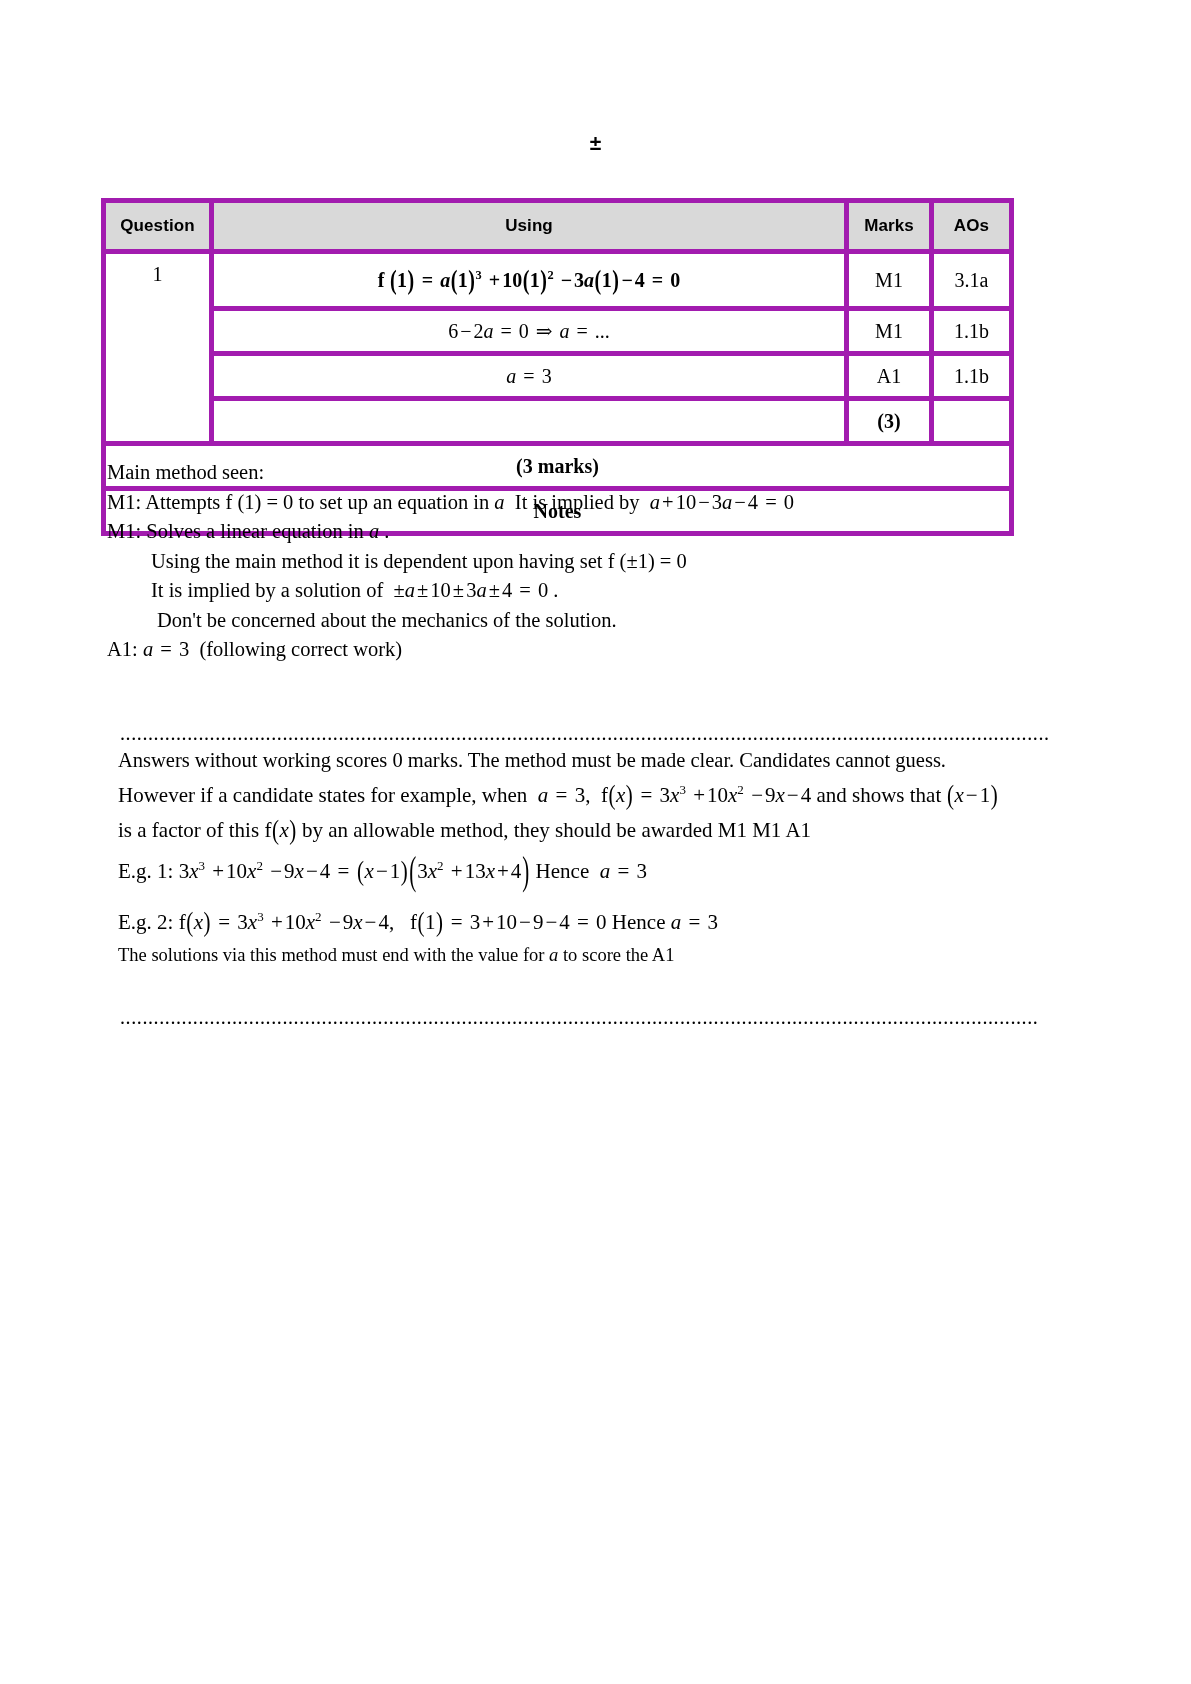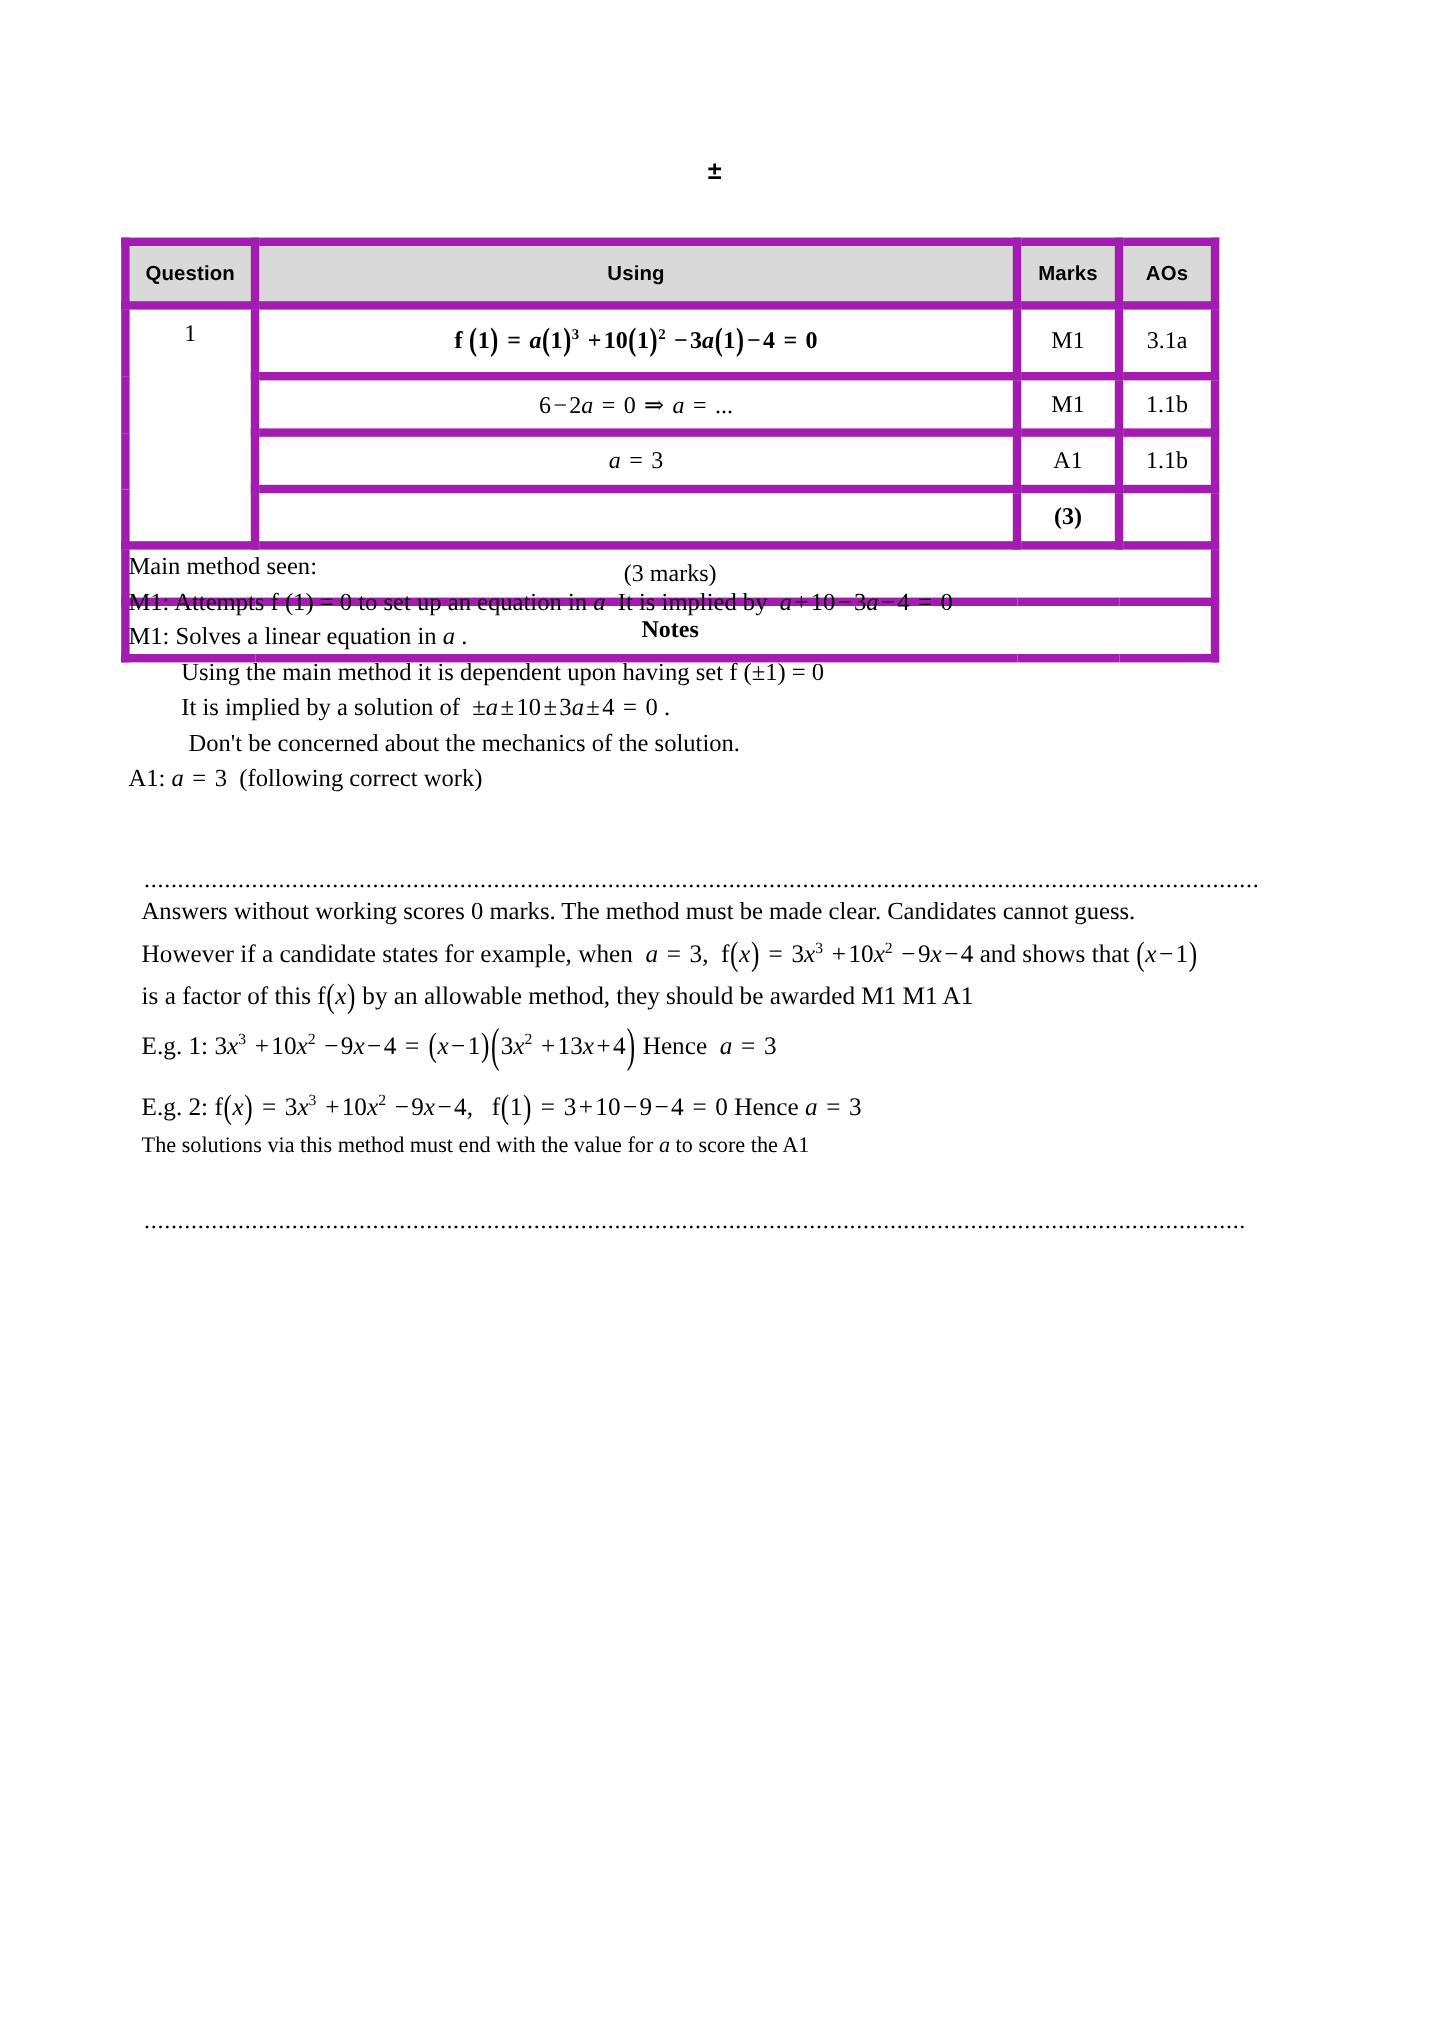--- a/index.html
+++ b/index.html
@@ -38,21 +38,21 @@
   
   .ms-table {
     position: absolute;
     left: 101px;
     top: 198px;
     width: 908px;
     border-collapse: collapse;
     table-layout: fixed;
   }
   .ms-table td, .ms-table th {
-    border: 7px solid #a21caf;
+    border: 5px solid #a21caf;
     padding: 0;
     vertical-align: middle;
   }
   .ms-table thead th {
     background: #d9d9d9;
     font-family: "Liberation Sans", sans-serif;
     font-size: 17px;
     font-weight: bold;
     height: 46px;
     text-align: center;
@@ -75,21 +75,21 @@
     font-family: "Liberation Serif", serif;
   }
   td.scheme {
     height: 48px;
   }
   td.scheme.row1 { height: 52px; font-weight: bold; }
   td.mk, td.ao { font-size: 20px; }
   td.total-row {
     text-align: right;
     padding-right: 0;
-    font-weight: normal;
+    font-weight: bold;
     font-size: 20px;
     height: 34px;
   }
   td.notes-row {
     text-align: center;
     font-weight: bold;
     font-size: 20px;
     height: 37px;
     font-family: Liberation Serif, serif;
   }

